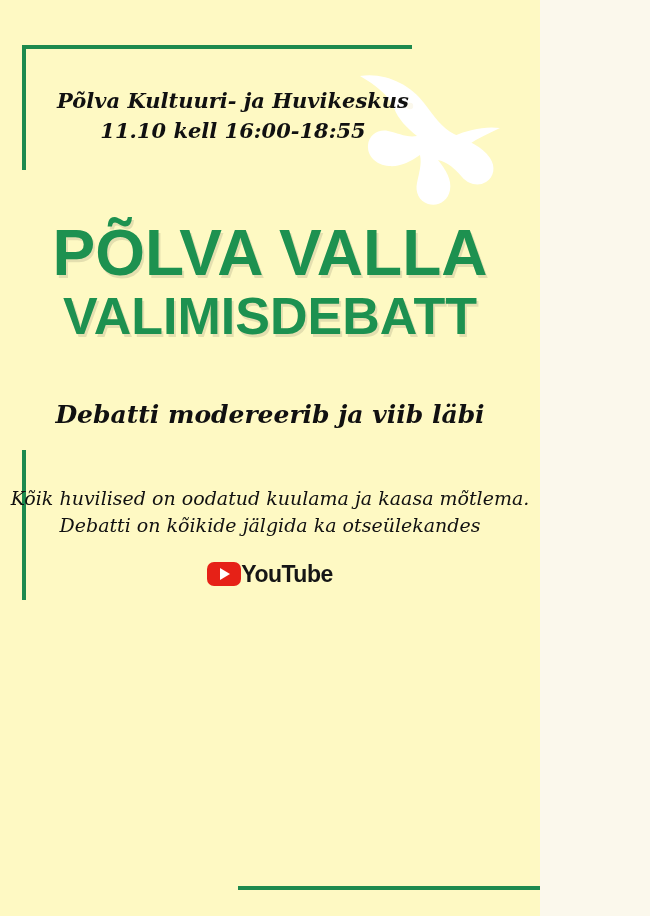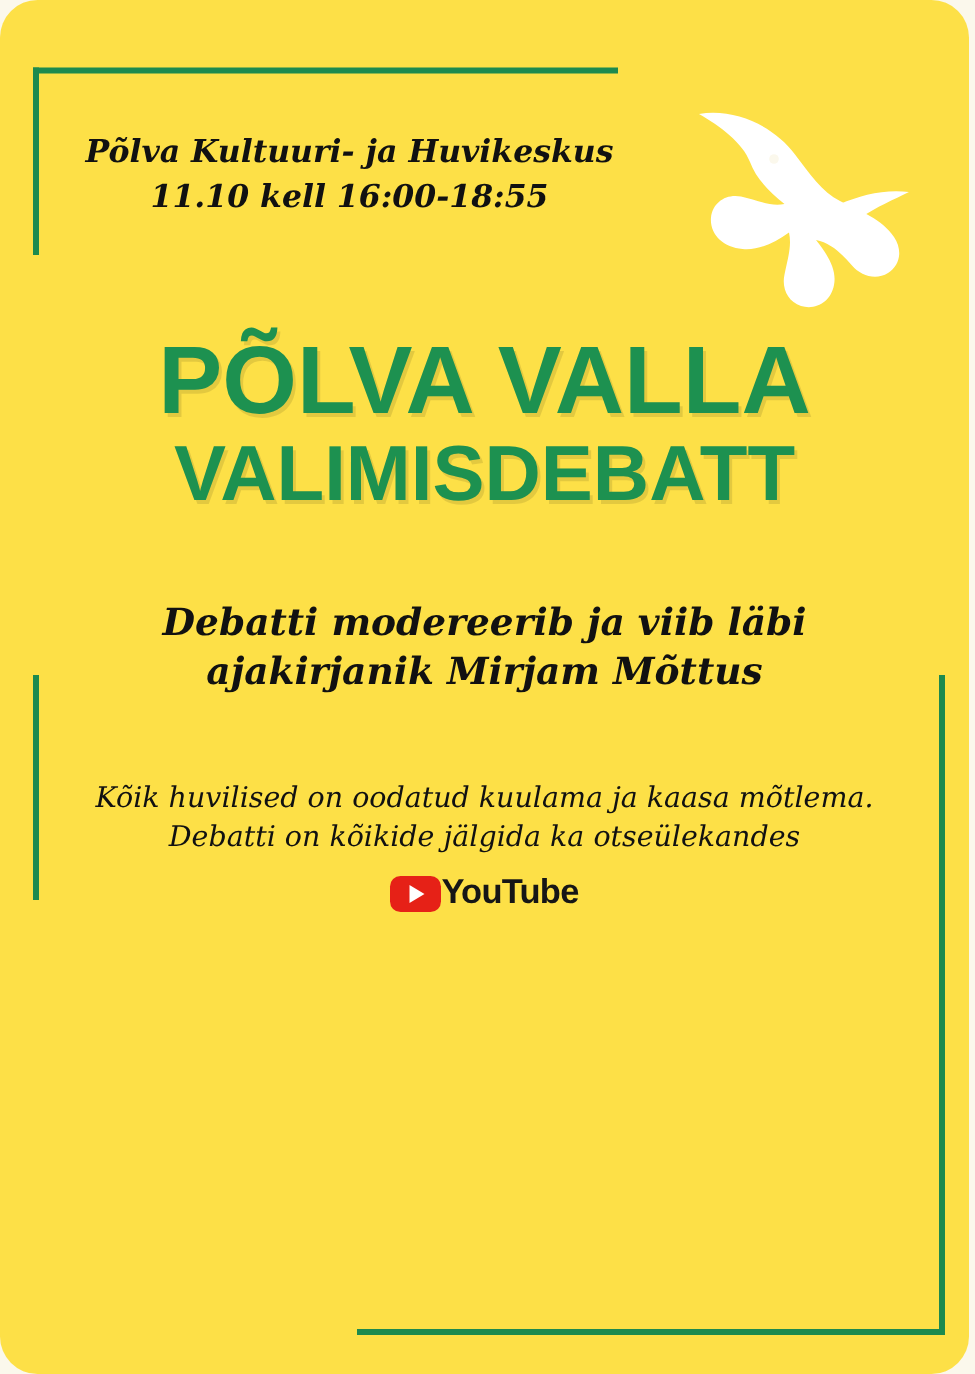--- a/index.html
+++ b/index.html
@@ -8,26 +8,25 @@
   }
   body {
     width: 650px;
     height: 916px;
     background: #fbf8ec;
     font-family: "Liberation Serif", serif;
     overflow: hidden;
   }
   .poster {
     position: relative;
-    width: 646px;
+    width: 540px;
     height: 916px;
-    background: #fde047;
+    background: #fef9c3;
     box-sizing: border-box;
     overflow: hidden;
-    border-radius: 25px;
   }
 
   
   .line {
     position: absolute;
     background: #1d8a4e;
   }
   .line-top {
     left: 22px;
     top: 45px;
@@ -141,23 +140,23 @@
     font-size: 19px;
     line-height: 1.4;
     color: #111111;
     font-style: italic;
   }
   .notice-line {
     display: block;
   }
 
   .yt {
-    margin-top: 9px;
+    margin-top: 22px;
     display: flex;
-    align-items: flex-end;
+    align-items: center;
     justify-content: center;
     gap: 0;
   }
   .yt-badge {
     width: 34px;
     height: 24px;
     background: #e62117;
     border-radius: 7px;
     display: flex;
     align-items: center;
@@ -206,21 +205,20 @@
     </div>
 
     <div class="title">
       <span class="title-line title-line-1">PÕLVA VALLA</span>
       <span class="title-line title-line-2">VALIMISDEBATT</span>
     </div>
 
 
     <div class="moderator">
       <span class="moderator-line">Debatti modereerib ja viib läbi</span>
-      <span class="moderator-line">ajakirjanik Mirjam Mõttus</span>
     </div>
 
     <div class="notice">
       <span class="notice-line">Kõik huvilised on oodatud kuulama ja kaasa mõtlema.</span>
       <span class="notice-line">Debatti on kõikide jälgida ka otseülekandes</span>
     </div>
 
     <div class="yt">
       <span class="yt-badge">
         <span class="yt-triangle"></span>

